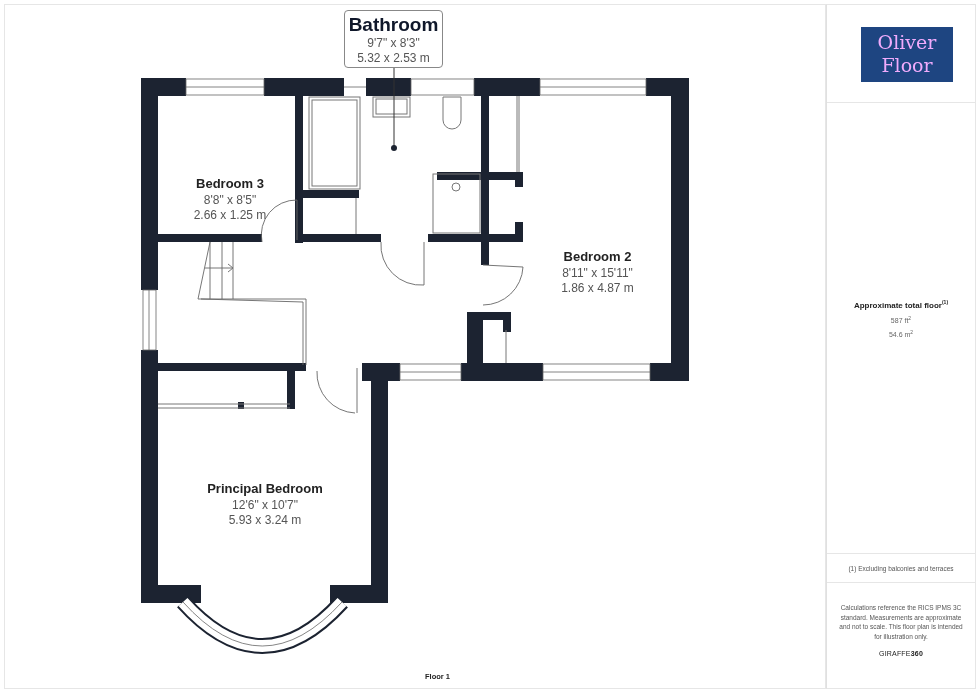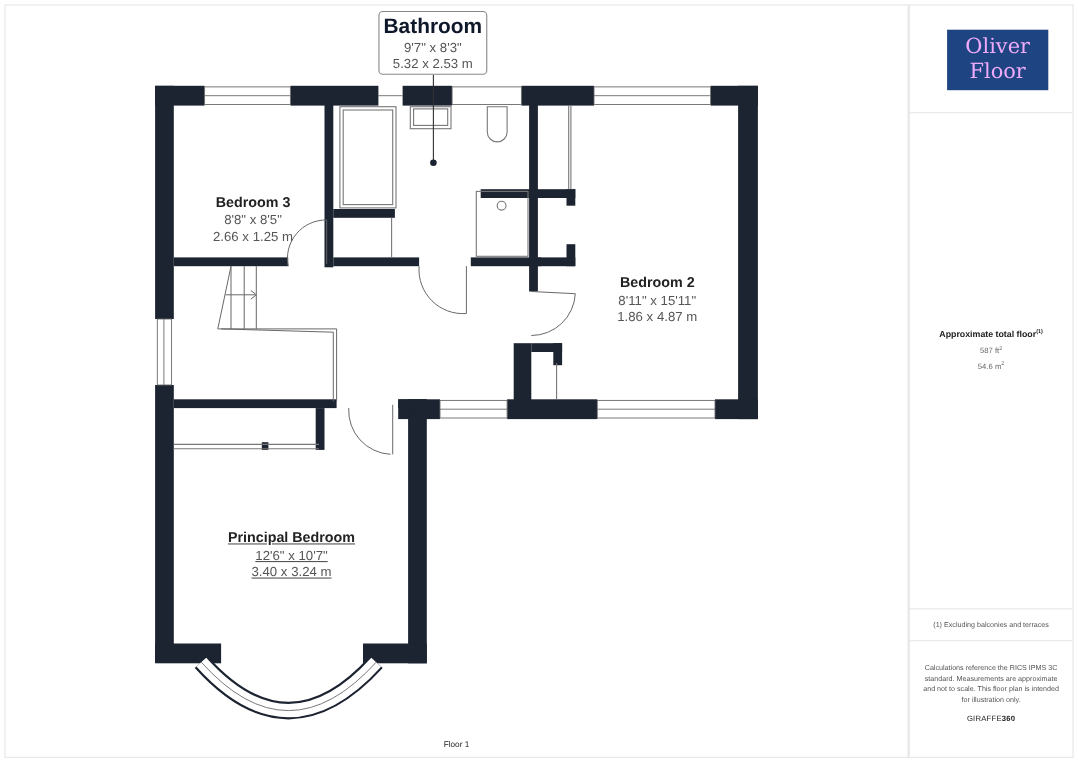--- a/index.html
+++ b/index.html
@@ -11,21 +11,21 @@
   .logo-box { position:absolute; left:34px; top:22px; width:92px; height:55px; background:#1e4581; color:#f0abfc; font-family:"DejaVu Serif", serif; font-size:19px; line-height:23px; text-align:center; padding-top:4px; box-sizing:border-box; }
   .sb-area { top:290px; height:60px; }
   .area-title { font-family:"Liberation Sans", sans-serif; font-weight:bold; font-size:8px; color:#222; margin-top:4px; }
   .area-title sup { font-size:5px; }
   .area-val { font-size:7px; color:#666; margin-top:5px; font-family:"Liberation Sans", sans-serif; }
   .area-val sup { font-size:5px; }
   .sb-foot1 { top:548px; height:30px; border-top:1px solid #e6e6e6; border-bottom:1px solid #e6e6e6; font-size:6.5px; color:#555; line-height:30px; font-family:"Liberation Sans", sans-serif; }
   .sb-foot2 { top:590px; height:60px; font-size:6.5px; color:#555; line-height:9.5px; padding:8px 12px 0; font-family:"Liberation Sans", sans-serif; }
   .brand { margin-top:8px; font-size:7px; color:#222; letter-spacing:0.2px; }
   .brand b { font-weight:bold; }
-  .floor-label { position:absolute; left:380px; top:672px; width:70px; text-align:center; font-family:"Liberation Sans", sans-serif; font-weight:normal; font-size:7.5px; color:#222; }
+  .floor-label { position:absolute; left:380px; top:672px; width:70px; text-align:right; font-family:"Liberation Sans", sans-serif; font-weight:bold; font-size:7.5px; color:#222; }
   .room { position:absolute; text-align:center; font-family:"Liberation Sans", sans-serif; color:#555; }
   .room .name { font-weight:bold; color:#222; font-size:13px; margin-bottom:2px; }
   .room .dim { font-size:12px; line-height:15px; }
   .callout { position:absolute; left:344px; top:10px; width:99px; height:58px; border:1px solid #888; border-radius:4px; background:#fff; box-sizing:border-box; text-align:center; font-family:"Liberation Sans", sans-serif; color:#555; padding-top:3px; }
   .callout .name { font-weight:bold; color:#0f172a; font-size:19px; }
   .callout .dim { font-size:12px; line-height:15px; }
   svg.plan { position:absolute; left:0; top:0; }
 </style>
 </head>
 <body>
@@ -146,24 +146,24 @@
   <div class="dim">8'8" x 8'5"</div>
   <div class="dim">2.66 x 1.25 m</div>
 </div>
 
 <div class="room" style="left:535px; top:205px; width:125px;margin-top:44px;">
   <div class="name">Bedroom 2</div>
   <div class="dim">8'11" x 15'11"</div>
   <div class="dim">1.86 x 4.87 m</div>
 </div>
 
-<div class="room" style="left:190px; top:481px; width:150px;text-decoration:underline;">
+<div class="room" style="left:190px; top:481px; width:150px;">
   <div class="name">Principal Bedroom</div>
   <div class="dim">12'6" x 10'7"</div>
-  <div class="dim">3.40 x 3.24 m</div>
+  <div class="dim">5.93 x 3.24 m</div>
 </div>
 
 <div class="floor-label">Floor 1</div>
 
 <div class="sidebar">
   <div class="sb-section sb-logo">
     <div class="logo-box">
       <div>Oliver</div>
       <div>Floor</div>
     </div>

